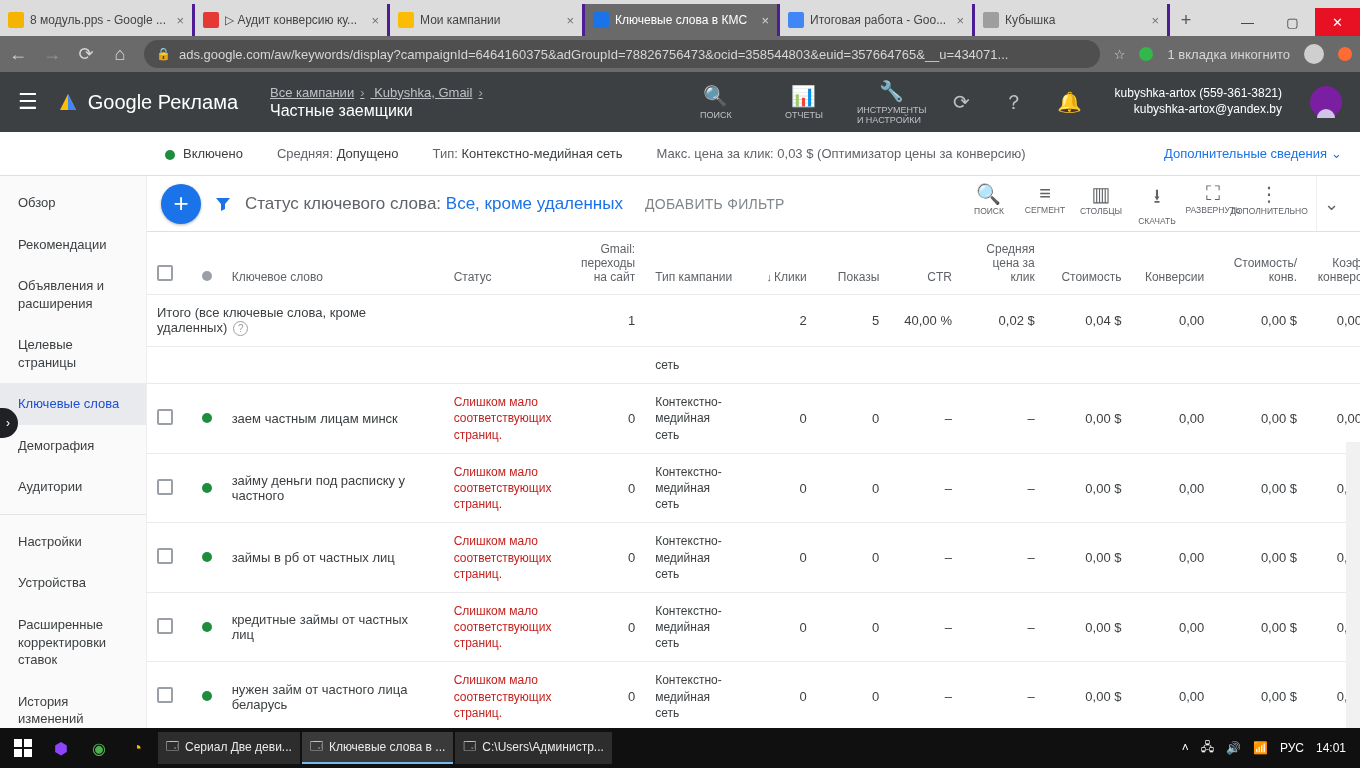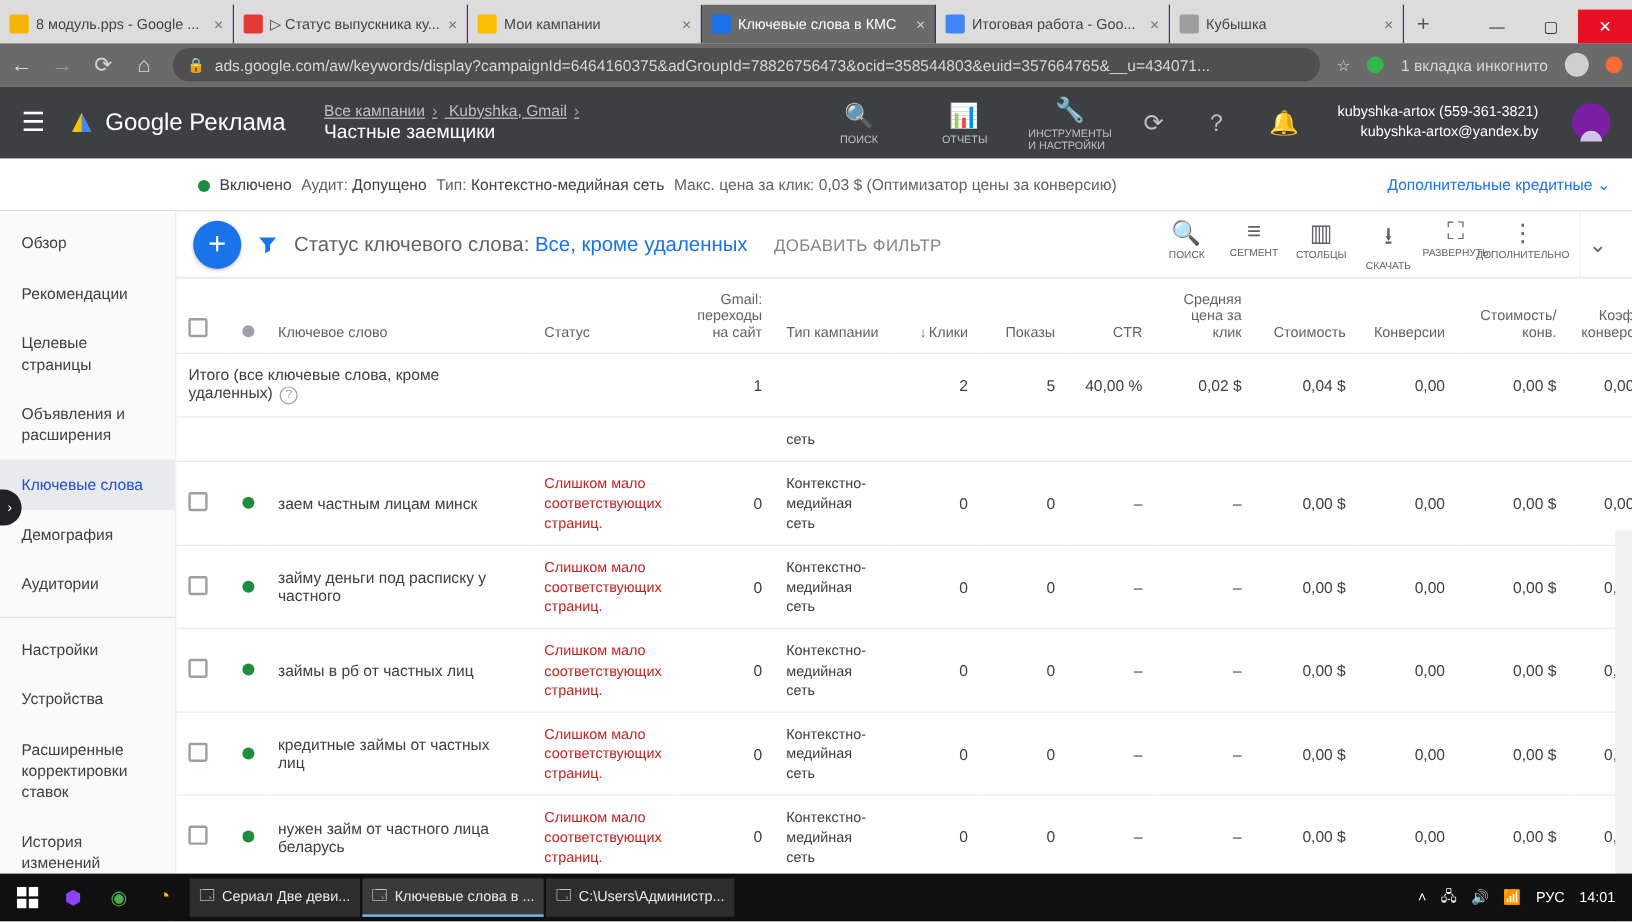--- a/index.html
+++ b/index.html
@@ -1,20 +1,20 @@
 <!DOCTYPE html>
 <html><head>
 <meta charset="utf-8">
 <style>
 * { margin:0; padding:0; box-sizing:border-box; font-family:"Segoe UI",Arial,sans-serif; }
 body { width:1360px; height:768px; overflow:hidden; background:#fff; position:relative; }
 
 
 .browser-top { background:#dcdcdc; height:36px; display:flex; align-items:flex-end; }
-.tab { height:32px; background:#dcdcdc; border-right:1px solid #4c1d95; display:flex; align-items:center; padding:0 8px; font-size:12px; color:#444; max-width:195px; min-width:195px; overflow:hidden; white-space:nowrap; gap:6px; position:relative; cursor:pointer; }
+.tab { height:32px; background:#dcdcdc; border-right:3px solid #4c1d95; display:flex; align-items:center; padding:0 8px; font-size:12px; color:#444; max-width:195px; min-width:195px; overflow:hidden; white-space:nowrap; gap:6px; position:relative; cursor:pointer; }
 .tab.active { background:#6a6a6a; color:#fff; }
 .tab .favicon { width:16px; height:16px; flex:0 0 16px; border-radius:2px; }
 .tab .ttl { flex:1; overflow:hidden; text-overflow:ellipsis; }
 .tab .close { font-size:13px; color:inherit; opacity:.7; }
 .newtab { width:32px; height:32px; display:flex; align-items:center; justify-content:center; font-size:18px; color:#555; cursor:pointer;}
 .win-controls { margin-left:auto; display:flex; height:28px; }
 .win-btn { width:45px; display:flex; align-items:center; justify-content:center; font-size:13px; color:#333; }
 .win-btn.closebtn { background:#e81123; color:#fff; }
 
 .addr-bar { background:#6a6a6a; height:36px; display:flex; align-items:center; padding:0 8px; gap:14px; color:#d6d6d6; }
@@ -39,21 +39,21 @@
 .bc-title { font-size:16px; color:#fff; margin-top:2px; }
 .hdr-spacer { flex:1; }
 .hdr-tool { display:flex; flex-direction:column; align-items:center; font-size:9px; color:#bdc1c6; width:70px; cursor:pointer; }
 .hdr-tool .ic { font-size:20px; margin-bottom:2px; }
 .hdr-simple { font-size:20px; color:#bdc1c6; cursor:pointer; margin:0 8px; }
 .acct { font-size:12px; text-align:right; line-height:1.3; margin-left:6px; }
 .avatar { width:32px;height:32px;border-radius:50%;background:#7b1fa2; margin-left:10px; display:flex;align-items:flex-end;justify-content:center;}
 .avatar::after{content:"";width:18px;height:9px;background:#d1c4e9;border-radius:9px 9px 0 0;}
 
 
-.statusbar { height:44px; border-bottom:1px solid #e0e0e0; display:flex; align-items:center; padding:0 18px 0 165px; font-size:13px; color:#5f6368; gap:8px; }
+.statusbar { height:44px; border-bottom:1px solid #e0e0e0; display:flex; align-items:center; padding:0 18px 0 165px; font-size:13px; color:#5f6368; gap:34px; }
 .status-dot{width:10px;height:10px;border-radius:50%;background:#1e8e3e;display:inline-block;margin-right:8px;vertical-align:middle;}
 .status-strong{color:#3c4043;}
 .status-link{ margin-left:auto; color:#1a73e8; cursor:pointer; display:flex; align-items:center; gap:4px;}
 
 
 .body-wrap { display:flex; height:calc(768px - 36px - 36px - 60px - 40px); }
 .leftnav { width:147px; background:#fafafa; border-right:1px solid #eee; font-size:13px; color:#3c4043; overflow:hidden; padding-top:6px; }
 .leftnav .item { padding:12px 18px; cursor:pointer; line-height:1.35; }
 .leftnav .item.active { background:#e8eaed; color:#1d4ed8; font-weight:500; }
 .nav-sep{height:1px;background:#e3e3e3;margin:6px 0;}
@@ -115,21 +115,21 @@
 
 <div class="browser-top">
   <div id="tabs-host" style="display:flex;">
       <div class="tab">
         <span class="favicon" style="background:#f4b400"></span>
         <span class="ttl">8 модуль.pps - Google ...</span>
         <span class="close">×</span>
       </div>
       <div class="tab">
         <span class="favicon" style="background:#e53935"></span>
-        <span class="ttl">▷ Статус выпускника ку...</span>
+        <span class="ttl">▷ Аудит конверсию ку...</span>
         <span class="close">×</span>
       </div>
       <div class="tab">
         <span class="favicon" style="background:#fbbc04"></span>
         <span class="ttl">Мои кампании</span>
         <span class="close">×</span>
       </div>
       <div class="tab active">
         <span class="favicon" style="background:#1a73e8"></span>
         <span class="ttl">Ключевые слова в КМС</span>
@@ -208,36 +208,36 @@
   <span class="hdr-simple">🔔</span>
   <div class="acct">
     <div>kubyshka-artox (559-361-3821)</div>
     <div>kubyshka-artox@yandex.by</div>
   </div>
   <div class="avatar"></div>
 </div>
 
 <div class="statusbar">
   <span><span class="status-dot"></span><span class="status-strong">Включено</span></span>
-  <span><span>Аудит:</span> <span class="status-strong">Допущено</span></span>
+  <span><span>Средняя:</span> <span class="status-strong">Допущено</span></span>
   <span><span>Тип:</span> <span class="status-strong">Контекстно-медийная сеть</span></span>
   <span>Макс. цена за клик: 0,03 $ (Оптимизатор цены за конверсию)</span>
   <span class="status-link">
-      <span>Дополнительные кредитные</span> 
+      <span>Дополнительные сведения</span> 
       <span>⌄</span>
     </span>
 </div>
 
 <div class="body-wrap">
   <div class="expand-tab">›</div>
   <div class="leftnav" id="leftnav">
       <div class="item">Обзор</div>
       <div class="item">Рекомендации</div>
+      <div class="item">Объявления и расширения</div>
       <div class="item">Целевые страницы</div>
-      <div class="item">Объявления и расширения</div>
       <div class="item active">Ключевые слова</div>
       <div class="item">Демография</div>
       <div class="item">Аудитории</div>
       <div class="nav-sep"></div>
       <div class="item">Настройки</div>
       <div class="item">Устройства</div>
       <div class="item">Расширенные корректировки ставок</div>
       <div class="item">История изменений</div>
     </div>
 

